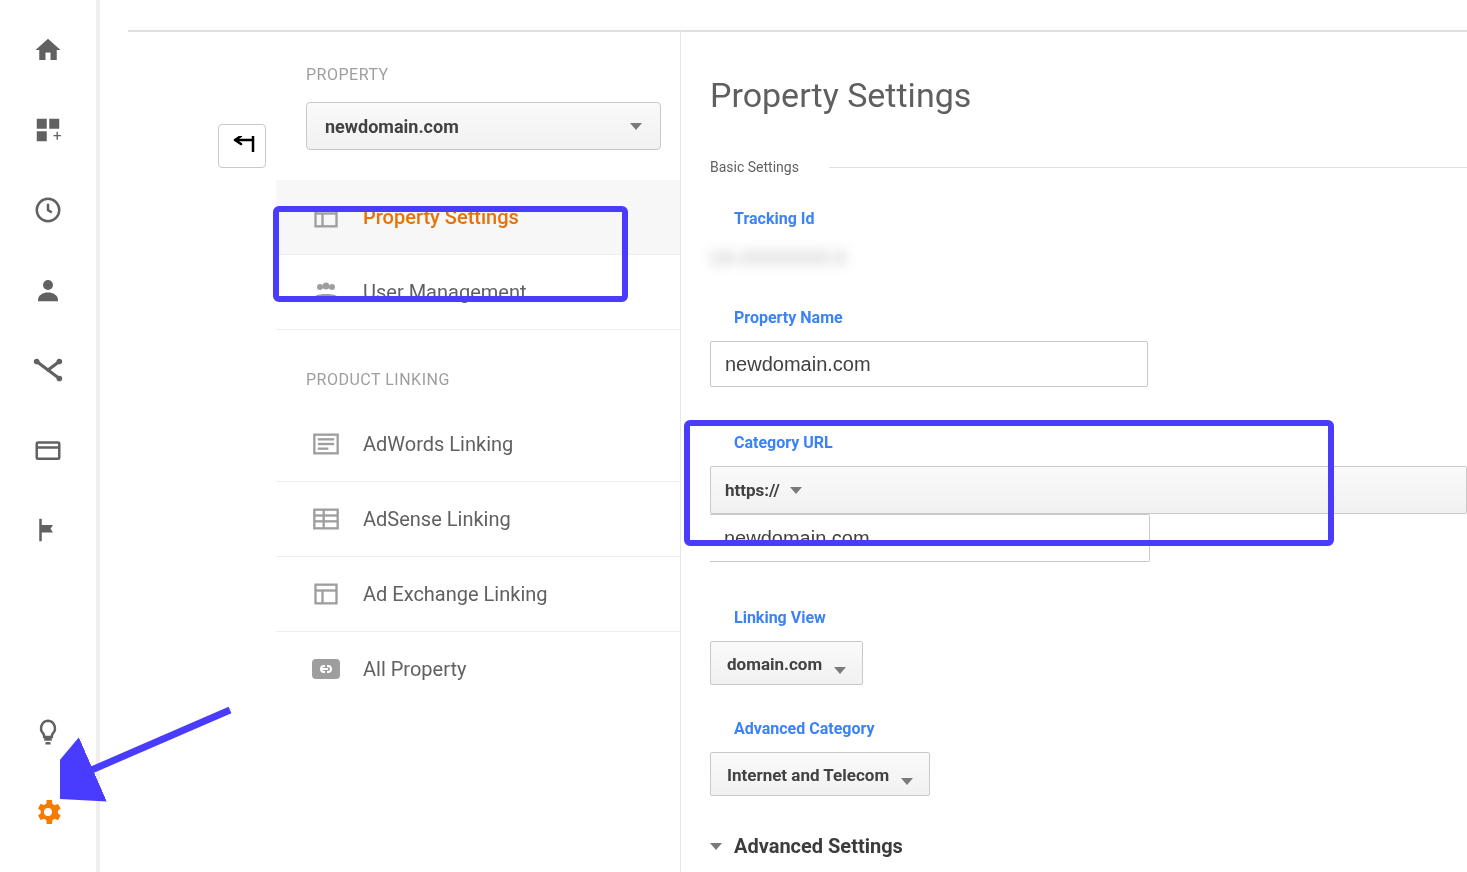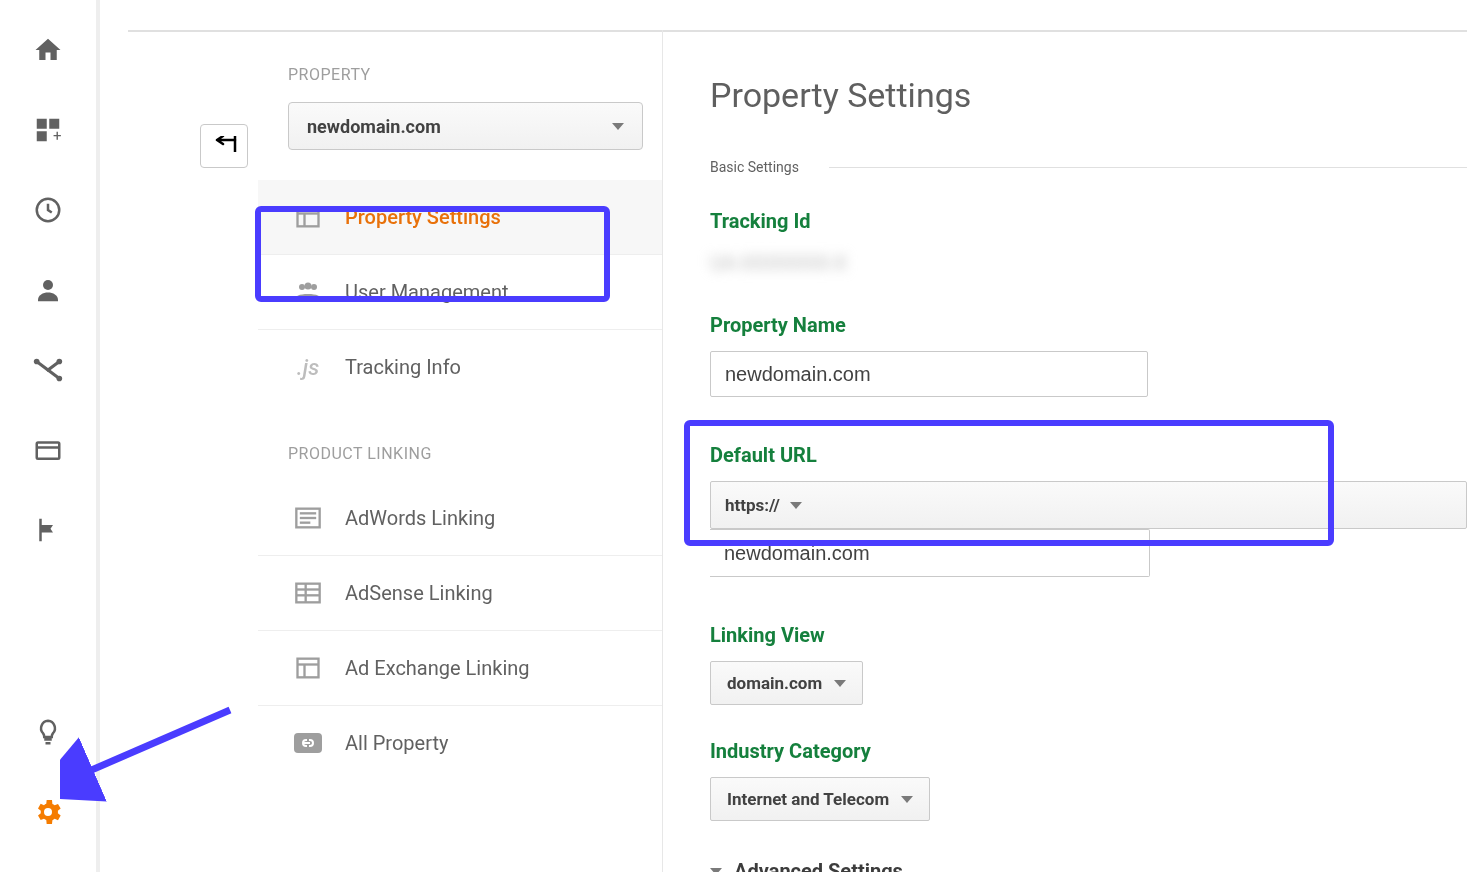--- a/index.html
+++ b/index.html
@@ -25,21 +25,21 @@
   .rail-gear { color:#f57c00; }
 
   
   .top-border {
     position:absolute; left:128px; right:0; top:30px; height:0;
     border-top:2px solid #e0e0e0;
   }
 
   
   .prop-col {
-    position:absolute; left:258px; top:30px; width:405px; bottom:0;
+    position:absolute; left:276px; top:30px; width:405px; bottom:0;
     border-right:1px solid #e7e7e7;
     padding-top:35px;
   }
   .section-label {
     font-size:16px; color:#9e9e9e; letter-spacing:0.5px; font-weight:400;
     padding-left:30px; margin-bottom:18px;
   }
   .prop-dropdown {
     margin-left:30px; width:355px; height:48px;
     border:1px solid #c9c9c9; border-radius:4px;
@@ -73,21 +73,21 @@
   
   .main {
     position:absolute; left:710px; right:0; top:30px; bottom:0;
     padding:45px 0 0 0;
   }
   .page-title { font-size:34px; color:#5f5f5f; font-weight:400; margin-bottom:44px; }
   .section-head { font-size:14px; color:#616161; font-weight:400; display:flex; align-items:center; gap:30px;}
   .section-head .line { flex:1; height:1px; background:#e0e0e0; }
 
   .field { margin-top:34px; }
-  .field-label { font-size:20px; font-weight:700; color:#15803d; margin-bottom:14px; display:block;}
+  .field-label { font-size:16px; font-weight:700; color:#3b82f6; margin-bottom:14px; display:block;margin-left:24px;}
   .blur-text { filter:blur(6px); color:#bbb; font-size:20px; padding:4px 0;}
   .text-input {
     width:438px; height:46px; border:1px solid #c9c9c9; border-radius:2px;
     padding:0 14px; font-size:20px; color:#424242; background:#fff;
   }
   .url-row { display:flex; align-items:stretch;flex-direction:column; }
   .url-proto {
     height:48px; border:1px solid #c9c9c9; border-radius:2px;
     background:linear-gradient(#fafafa,#f1f1f1);
     display:flex; align-items:center; padding:0 14px; font-size:17px; font-weight:700; color:#424242; cursor:pointer; gap:10px;
@@ -96,22 +96,22 @@
     height:48px; border:1px solid #c9c9c9; border-left:none; border-radius:0 2px 2px 0;
     padding:0 14px; font-size:20px; color:#424242; background:#fff; width:440px;
   }
 
   .highlight-box-2 {
     position:absolute; left:-26px; top:390px; width:650px; height:126px;
     border:6px solid #4a3cff; border-radius:6px; pointer-events:none;
   }
 
   .grey-select {
-    display:inline-flex; align-items:center; gap:12px;
-    height:44px; padding:3px 16px; border:1px solid #c9c9c9; border-radius:2px;
+    display:inline-flex; align-items:flex-end; gap:12px;
+    height:44px; padding:10px 16px; border:1px solid #c9c9c9; border-radius:2px;
     background:linear-gradient(#fafafa,#f1f1f1);
     font-size:17px; font-weight:700; color:#424242; cursor:pointer;
   }
   .caret { width:0; height:0; border-left:6px solid transparent; border-right:6px solid transparent; border-top:7px solid #7a7a7a;}
 
   .adv-toggle { display:flex; align-items:center; gap:12px; margin-top:38px; font-size:20px; font-weight:700; color:#3c3c3c; cursor:pointer;}
 
   
   .arrow-svg { position:absolute; left:60px; top:700px; pointer-events:none; }
 </style>
@@ -219,24 +219,20 @@
       <span class="ic">
         <svg width="30" height="24" viewBox="0 0 30 24" fill="#9e9e9e">
             <circle cx="9" cy="7" r="3"></circle>
             <circle cx="15" cy="6" r="3.5"></circle>
             <circle cx="21" cy="7" r="3"></circle>
             <path d="M2 20c0-4 4-6 13-6s13 2 13 6v2H2z"></path>
           </svg>
       </span>
       <span>User Management</span>
     </div>
-    <div class="nav-item" style="border-bottom:none;">
-      <span class="ic" style="font-style:italic;font-size:22px;color:#bdbdbd;font-weight:500;">.js</span>
-      <span>Tracking Info</span>
-    </div>
   </div>
 
   <div class="section-label" style="margin-top:40px;">PRODUCT LINKING</div>
 
   <div class="nav-list" style="margin-top:10px;">
     <div class="nav-item">
       <span class="ic">
         <svg width="28" height="24" viewBox="0 0 24 20" fill="none" stroke="#9e9e9e" stroke-width="2">
             <rect x="2" y="2" width="20" height="16"></rect>
             <line x1="5" y1="6" x2="19" y2="6"></line>
@@ -293,40 +289,40 @@
     <span class="field-label">Tracking Id</span>
     <div class="blur-text">UA-XXXXXXX-X</div>
   </div>
 
   <div class="field">
     <span class="field-label">Property Name</span>
     <input class="text-input" value="newdomain.com" style="">
   </div>
 
   <div class="field" style="margin-top:46px;">
-    <span class="field-label">Default URL</span>
+    <span class="field-label">Category URL</span>
     <div class="url-row">
       <div class="url-proto">
         <span>https://</span>
         <span class="caret"></span>
       </div>
       <input class="url-input" value="newdomain.com" style="">
     </div>
   </div>
 
   <div class="field" style="margin-top:46px;">
     <span class="field-label">Linking View</span>
     <div class="grey-select">
       <span>domain.com</span>
       <span class="caret"></span>
     </div>
   </div>
 
   <div class="field">
-    <span class="field-label">Industry Category</span>
+    <span class="field-label">Advanced Category</span>
     <div class="grey-select">
       <span>Internet and Telecom</span>
       <span class="caret"></span>
     </div>
   </div>
 
   <div class="adv-toggle">
     <span class="caret"></span>
     <span>Advanced Settings</span>
   </div>

